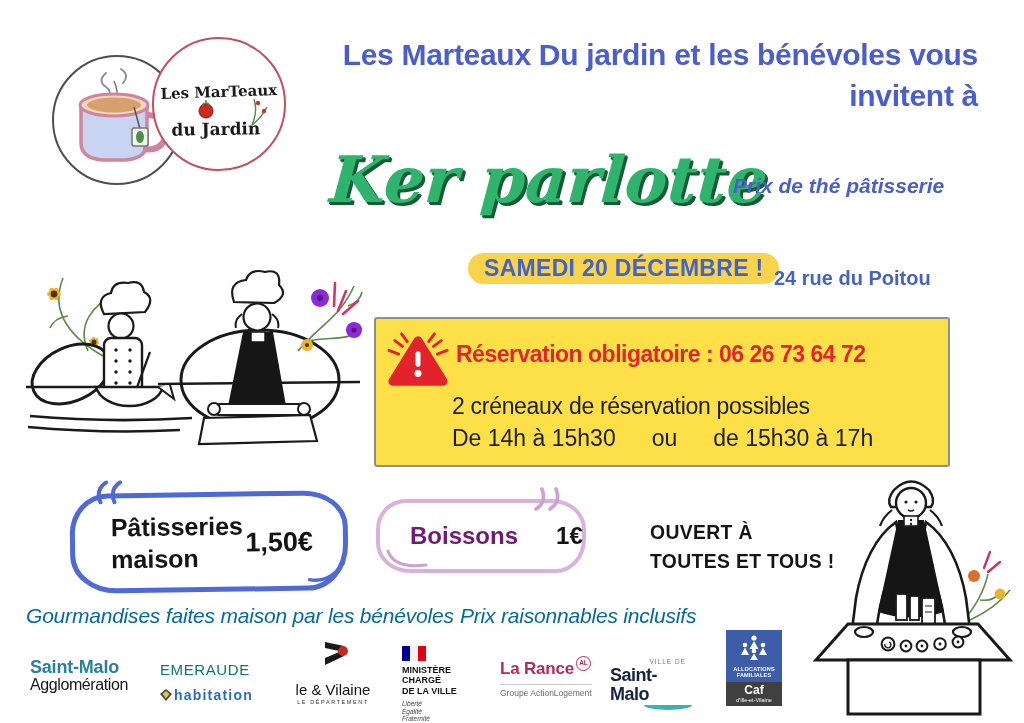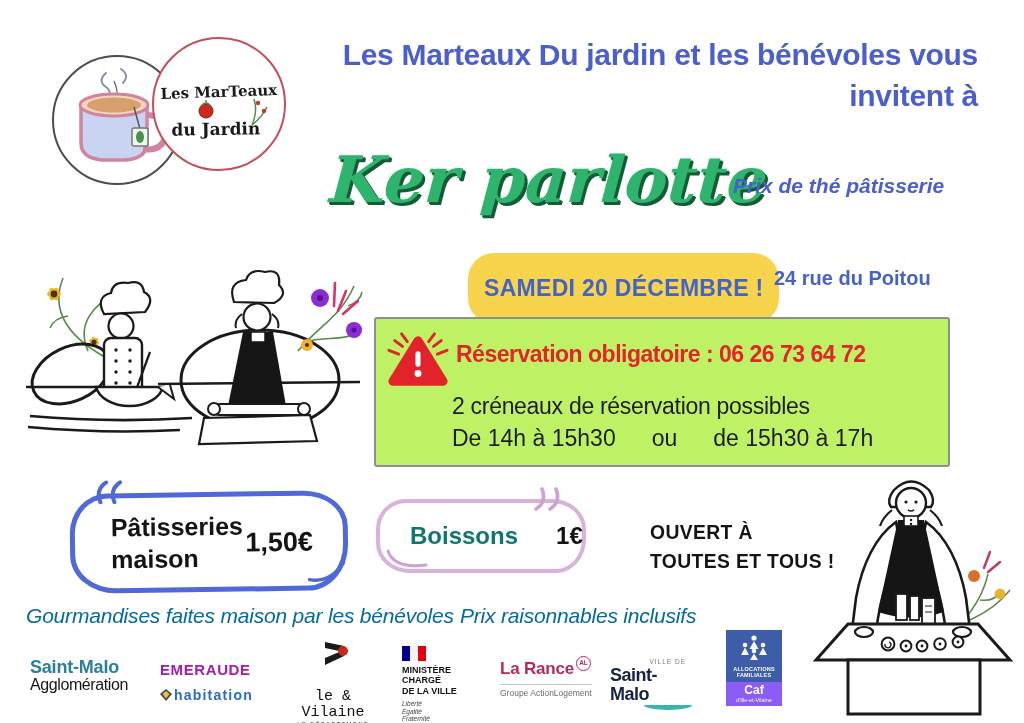--- a/index.html
+++ b/index.html
@@ -34,30 +34,30 @@
     transform:skewX(-4deg);
   }
   .subtitle{
     left:733px;top:174px;white-space:nowrap;
     color:#4a5ecd;font-style:italic;font-weight:bold;font-size:21px;
   }
 
   
   .date-badge{
     left:468px;top:253px;background:#f8d44c;border-radius:26px;
-    padding:22px 16px;color:#4463c6;font-weight:bold;font-size:23px;
+    padding:2px 16px;color:#4463c6;font-weight:bold;font-size:23px;
     letter-spacing:0.3px;white-space:nowrap;
   }
   .address{
     left:774px;top:267px;color:#4463c6;font-weight:600;font-size:20px;white-space:nowrap;
   }
 
   
   .resa-box{
-    left:374px;top:317px;width:572px;height:146px;background:#bef264;
+    left:374px;top:317px;width:572px;height:146px;background:#fde047;
     border:2px solid #8a8f98;border-radius:3px;
   }
   .resa-heading{
     position:absolute;left:80px;top:22px;color:#e3242b;font-weight:bold;
     font-size:23px;letter-spacing:-0.5px;white-space:nowrap;
   }
   .resa-intro{
     position:absolute;left:76px;top:74px;font-size:23px;letter-spacing:-0.3px;color:#1d1d1d;white-space:nowrap;
   }
   .resa-slots{
@@ -78,21 +78,21 @@
   }
   .box-blue .price{
     position:absolute;right:30px;top:31px;font-weight:bold;font-size:27px;color:#141414;
   }
   .box-pink{
     left:376px;top:499px;width:202px;height:66px;
     border:4px solid #d9b2dc;background:#fff;
     border-radius:30px 34px 30px 34px / 30px 30px 34px 30px;
     display:flex;align-items:center;
   }
-  .box-pink .label{margin-left:30px;font-weight:bold;font-size:24px;color:#0f766e;}
+  .box-pink .label{margin-left:30px;font-weight:bold;font-size:24px;color:#701a75;}
   .box-pink .price{margin-left:38px;font-weight:bold;font-size:24px;color:#141414;}
   .quote-mark{position:absolute;}
 
   
   .open-text{
     left:650px;top:517px;font-weight:bold;font-size:21px;line-height:29px;
     letter-spacing:0.4px;color:#141414;transform:scaleX(0.92);transform-origin:left top;
   }
 
   
@@ -102,26 +102,26 @@
   .footnote.left{left:26px;}
   .footnote.right{left:460px;}
 
   
   .partner{line-height:1.05;}
   .agglo{left:30px;top:658px;}
   .agglo .l1{color:#2a7f9e;font-size:18px;font-weight:600;letter-spacing:-0.2px;}
   .agglo .l2{color:#161616;font-size:16px;font-weight:normal;letter-spacing:-0.4px;}
 
   .emeraude{left:160px;top:662px;}
-  .emeraude .l1{color:#a21caf;font-size:15px;font-weight:700;letter-spacing:0.6px;}
+  .emeraude .l1{color:#0f766e;font-size:15px;font-weight:400;letter-spacing:0.6px;}
   .emeraude .row{display:flex;align-items:center;margin-top:10px;}
   .emeraude .l2{color:#2a6ebb;font-size:14px;font-weight:bold;letter-spacing:1.2px;}
 
   .departement{left:290px;top:642px;width:86px;text-align:center;}
-  .departement .name{font-family:Liberation Mono, monospace;font-size:15px;color:#111;margin-top:17px;}
+  .departement .name{font-family:Liberation Sans, sans-serif;font-size:15px;color:#111;margin-top:10px;}
   .departement .sub{font-size:5.5px;letter-spacing:1.6px;color:#333;margin-top:2px;}
 
   .ministere{left:402px;top:646px;width:70px;}
   .ministere .line{font-size:9px;font-weight:800;color:#111;line-height:10.5px;}
   .ministere .motto{font-size:6.5px;font-style:italic;color:#444;margin-top:4px;white-space:pre-line;line-height:7.5px;}
 
   .larance{left:500px;top:660px;width:110px;}
   .larance .row{display:flex;align-items:flex-start;}
   .larance .name{color:#b52a5e;font-size:17px;font-weight:bold;letter-spacing:-0.2px;}
   .larance .badge{
@@ -133,21 +133,21 @@
   .larance .sub{font-size:8.5px;color:#6b6b6b;margin-top:4px;}
 
   .ville{left:610px;top:659px;width:84px;}
   .ville .top{font-size:6.5px;color:#7a7a7a;letter-spacing:1px;text-align:right;margin-right:8px;}
   .ville .name{font-size:18px;font-weight:800;color:#16233f;letter-spacing:-0.5px;}
   .ville .swoosh{width:48px;height:5px;background:#39b3ae;border-radius:0 0 50% 50%/0 0 100% 100%;margin-left:34px;margin-top:1px;}
 
   .caf{left:726px;top:630px;width:56px;}
   .caf .blue{background:#3d5da8;padding:4px 2px 3px;text-align:center;}
   .caf .blue .t{color:#fff;font-size:5.5px;font-weight:bold;letter-spacing:0.2px;line-height:6.5px;margin-top:2px;}
-  .caf .teal{background:#8b5cf6;text-align:center;padding:2px 0 3px;}
+  .caf .teal{background:#404040;text-align:center;padding:2px 0 3px;}
   .caf .teal .n{color:#fff;font-size:12px;font-weight:800;line-height:13px;}
   .caf .teal .s{color:#fff;font-size:5.5px;line-height:6.5px;}
 </style>
 </head>
 <body>
 
 <div class="abs circle-mug">
   <svg width="126" height="126" viewBox="0 0 126 126">
     <path d="M52,16 q-9,8 0,14 q8,6 -1,13" stroke="#8890a8" stroke-width="2" fill="none" stroke-linecap="round"></path>
     <path d="M67,12 q9,6 2,14" stroke="#8890a8" stroke-width="2" fill="none" stroke-linecap="round"></path>

